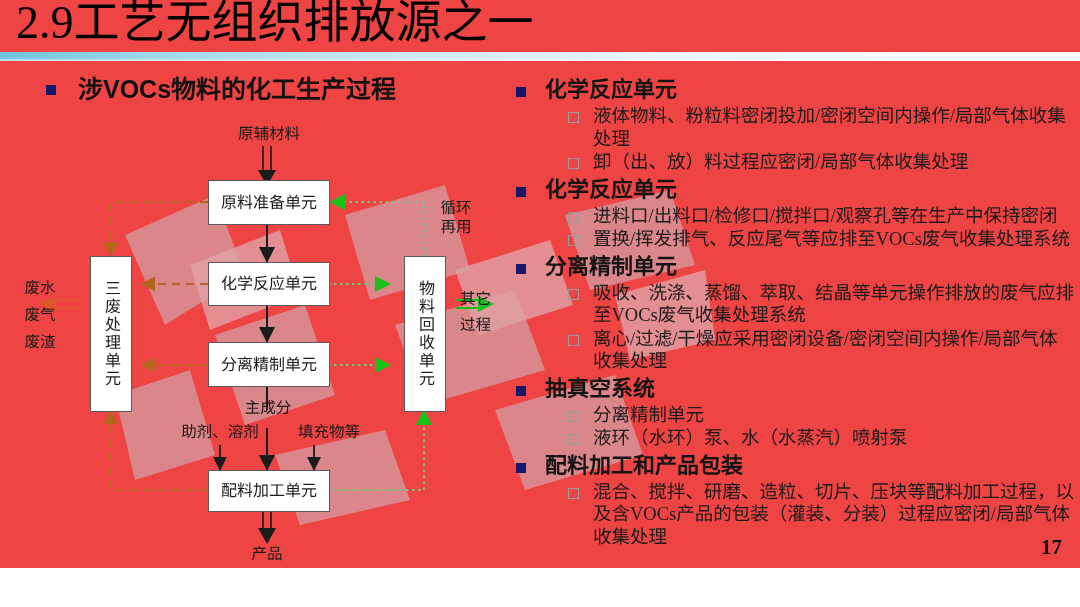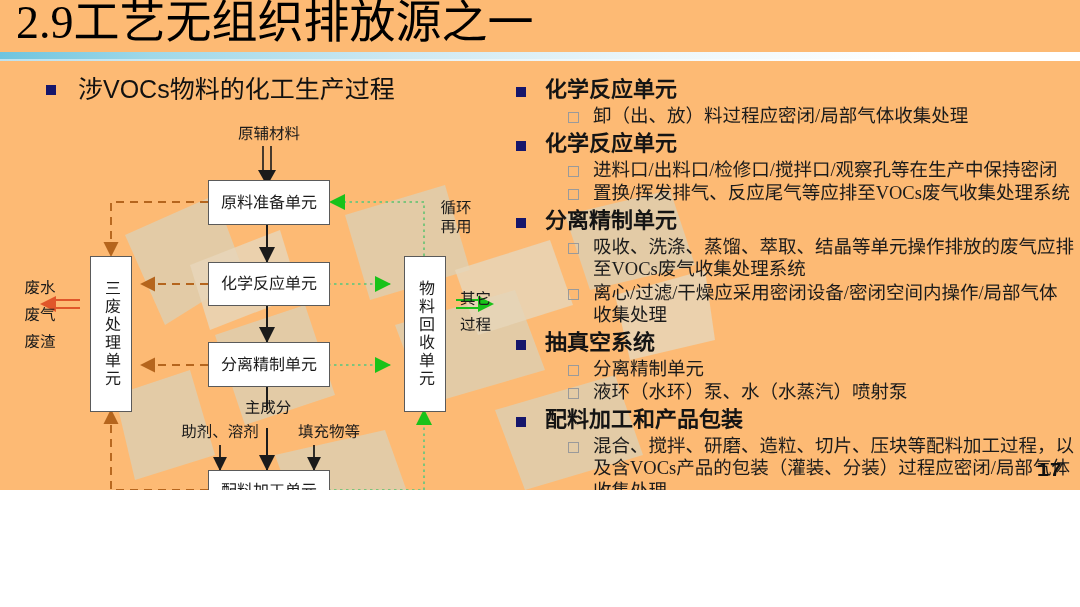--- a/index.html
+++ b/index.html
@@ -6,22 +6,22 @@
     margin: 0;
     padding: 0;
     background: #ffffff;
   }
   body {
     font-family: "Liberation Serif", "DejaVu Serif", serif;
   }
   .slide {
     position: relative;
     width: 1080px;
-    height: 490px;
-    background: #fdba74;
+    height: 568px;
+    background: #ef4444;
     overflow: hidden;
   }
 
   
   .watermark {
     position: absolute;
     left: 95px;
     top: 155px;
     width: 620px;
     height: 400px;
@@ -80,21 +80,21 @@
     position: absolute;
     left: 46px;
     top: 74px;
     display: flex;
     align-items: flex-start;
     gap: 22px;
   }
   .left-head .bsq { margin-top: 11px; }
   .left-head-text {
     font-family: "Liberation Sans", "DejaVu Sans", sans-serif;
-    font-weight: normal;
+    font-weight: bold;
     font-size: 25px;
     line-height: 30px;
     color: #111111;
     white-space: nowrap;
     text-align: right;
   }
 
   
   .diagram {
     position: absolute;
@@ -169,21 +169,21 @@
     font-size: 18.5px;
     line-height: 22.5px;
     color: #1b1b1b;
   }
 
   
   .pageno {
     position: absolute;
     right: 18px;
     bottom: 8px;
-    font-family: Liberation Mono, monospace;
+    font-family: Liberation Serif, serif;
     font-weight: bold;
     font-size: 21px;
     color: #111111;
   }
 </style>
 </head>
 <body>
 
 <div class="slide">
 
@@ -329,20 +329,24 @@
   </div>
 
   <div class="right">
 
     <div class="r-l1">
       <span class="bsq"></span>
       <span class="r-l1-text">化学反应单元</span>
     </div>
     <div class="r-l2">
       <span class="bsq-open"></span>
+      <span class="r-l2-text">液体物料、粉粒料密闭投加/密闭空间内操作/局部气体收集处理</span>
+    </div>
+    <div class="r-l2">
+      <span class="bsq-open"></span>
       <span class="r-l2-text">卸（出、放）料过程应密闭/局部气体收集处理</span>
     </div>
 
     <div class="r-l1">
       <span class="bsq"></span>
       <span class="r-l1-text">化学反应单元</span>
     </div>
     <div class="r-l2">
       <span class="bsq-open"></span>
       <span class="r-l2-text">进料口/出料口/检修口/搅拌口/观察孔等在生产中保持密闭</span>

